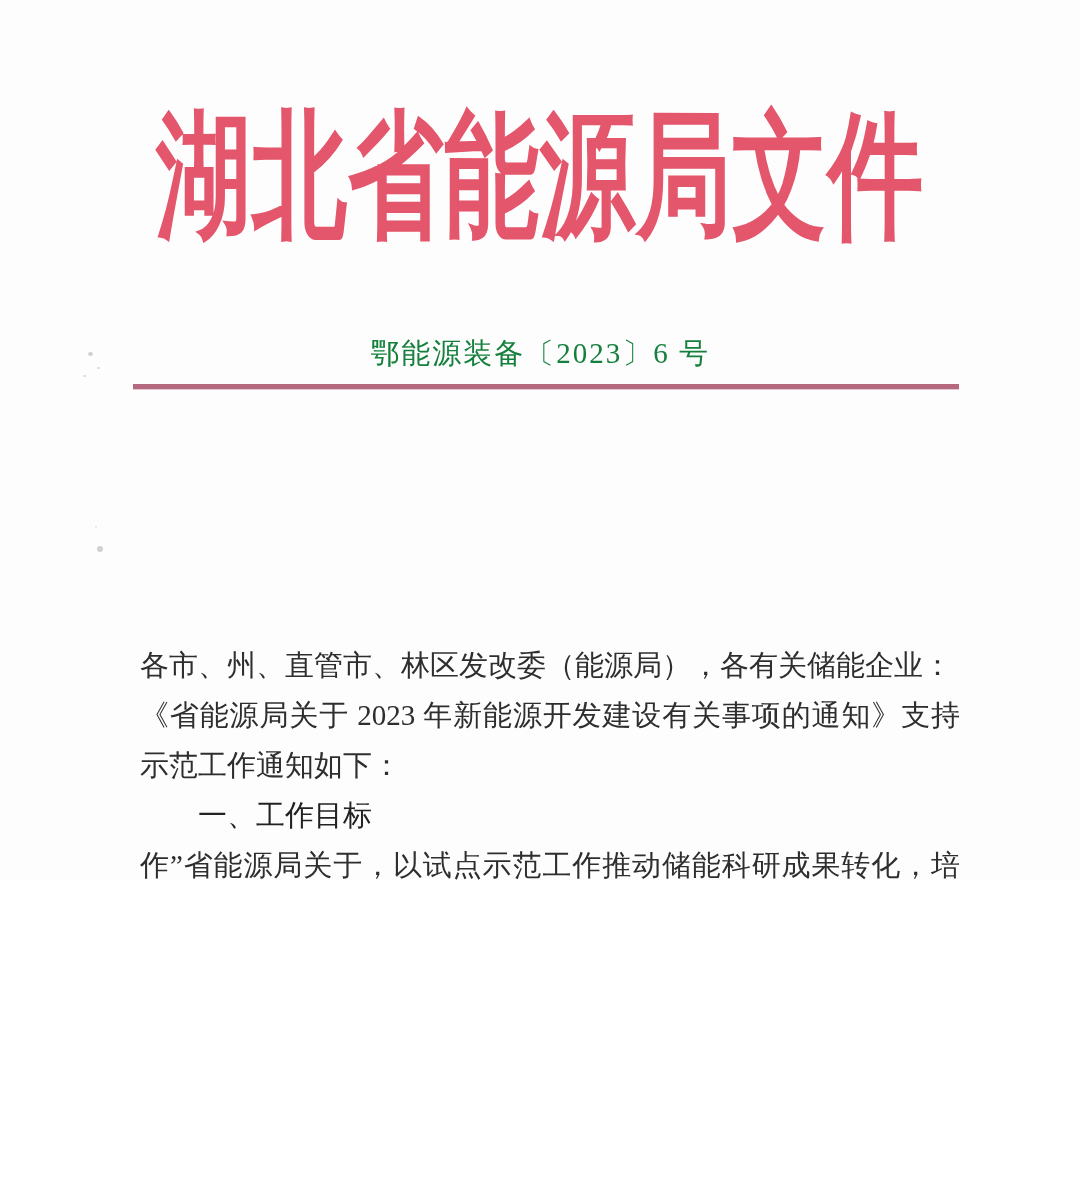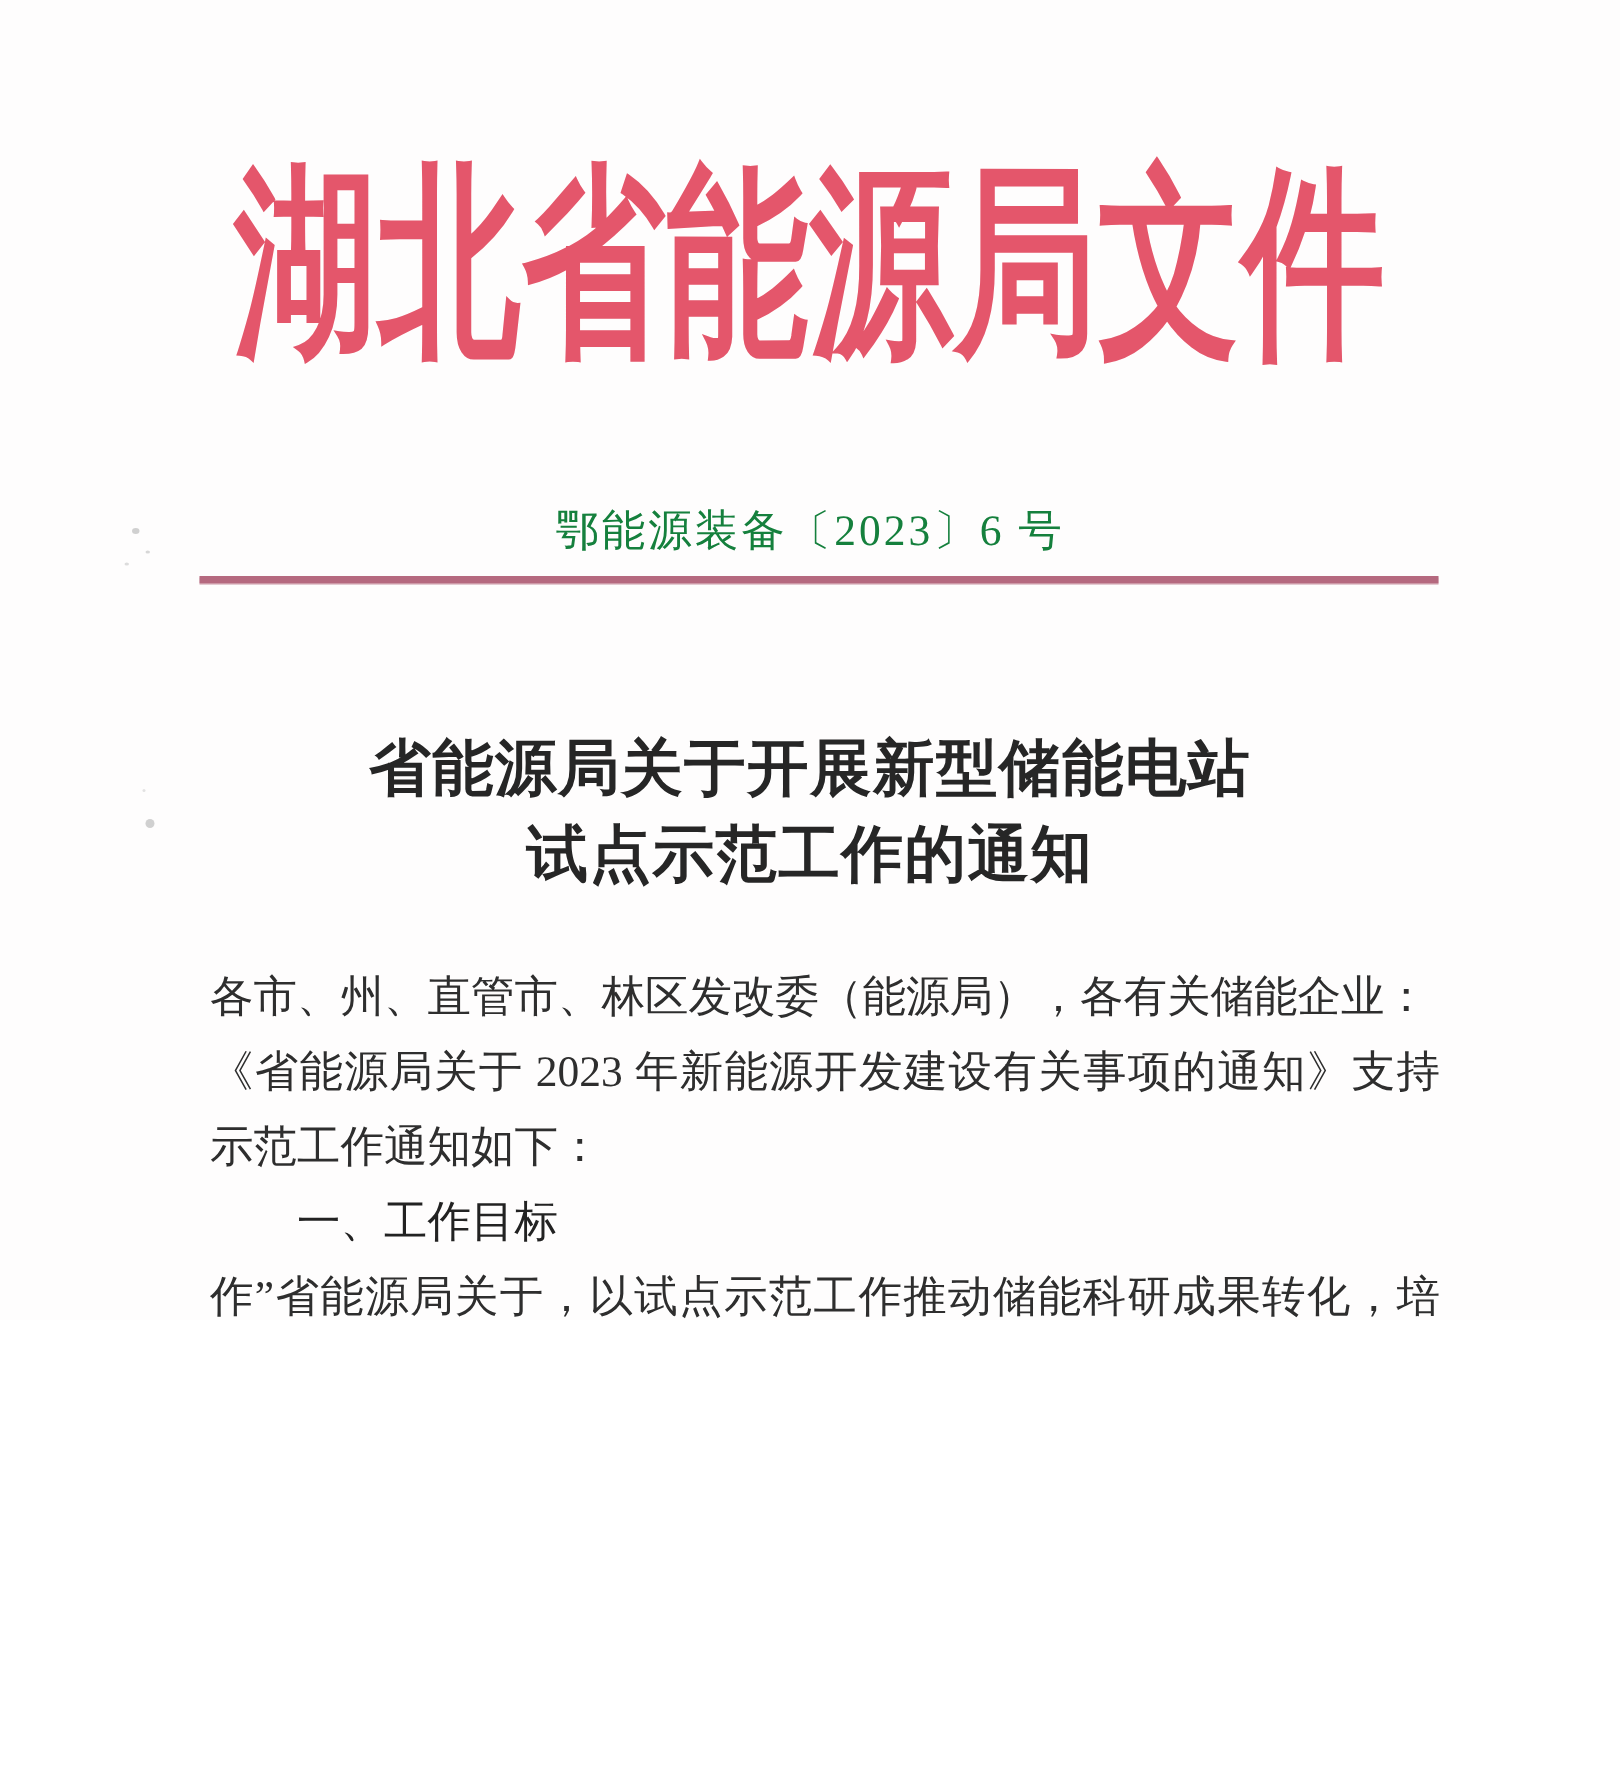--- a/index.html
+++ b/index.html
@@ -119,24 +119,20 @@
 <div class="page">
 
   <div class="masthead">
     <span class="stretch">湖北省能源局文件</span>
   </div>
 
   <div class="doc-number">鄂能源装备〔2023〕6 号</div>
 
   <div class="red-rule"></div>
 
-  <div class="doc-title">
-    <div>省能源局关于开展新型储能电站</div>
-    <div>试点示范工作的通知</div>
-  </div>
 
   <div class="body-text">
     <div class="bline">各市、州、直管市、林区发改委（能源局），各有关储能企业：</div>
     <div class="bline just">《省能源局关于 2023 年新能源开发建设有关事项的通知》支持</div>
     <div class="bline">示范工作通知如下：</div>
     <div class="bline indent hei">一、工作目标</div>
     <div class="bline just">作”省能源局关于，以试点示范工作推动储能科研成果转化，培</div>
   </div>
 
   <div class="page-number">- 1 -</div>

